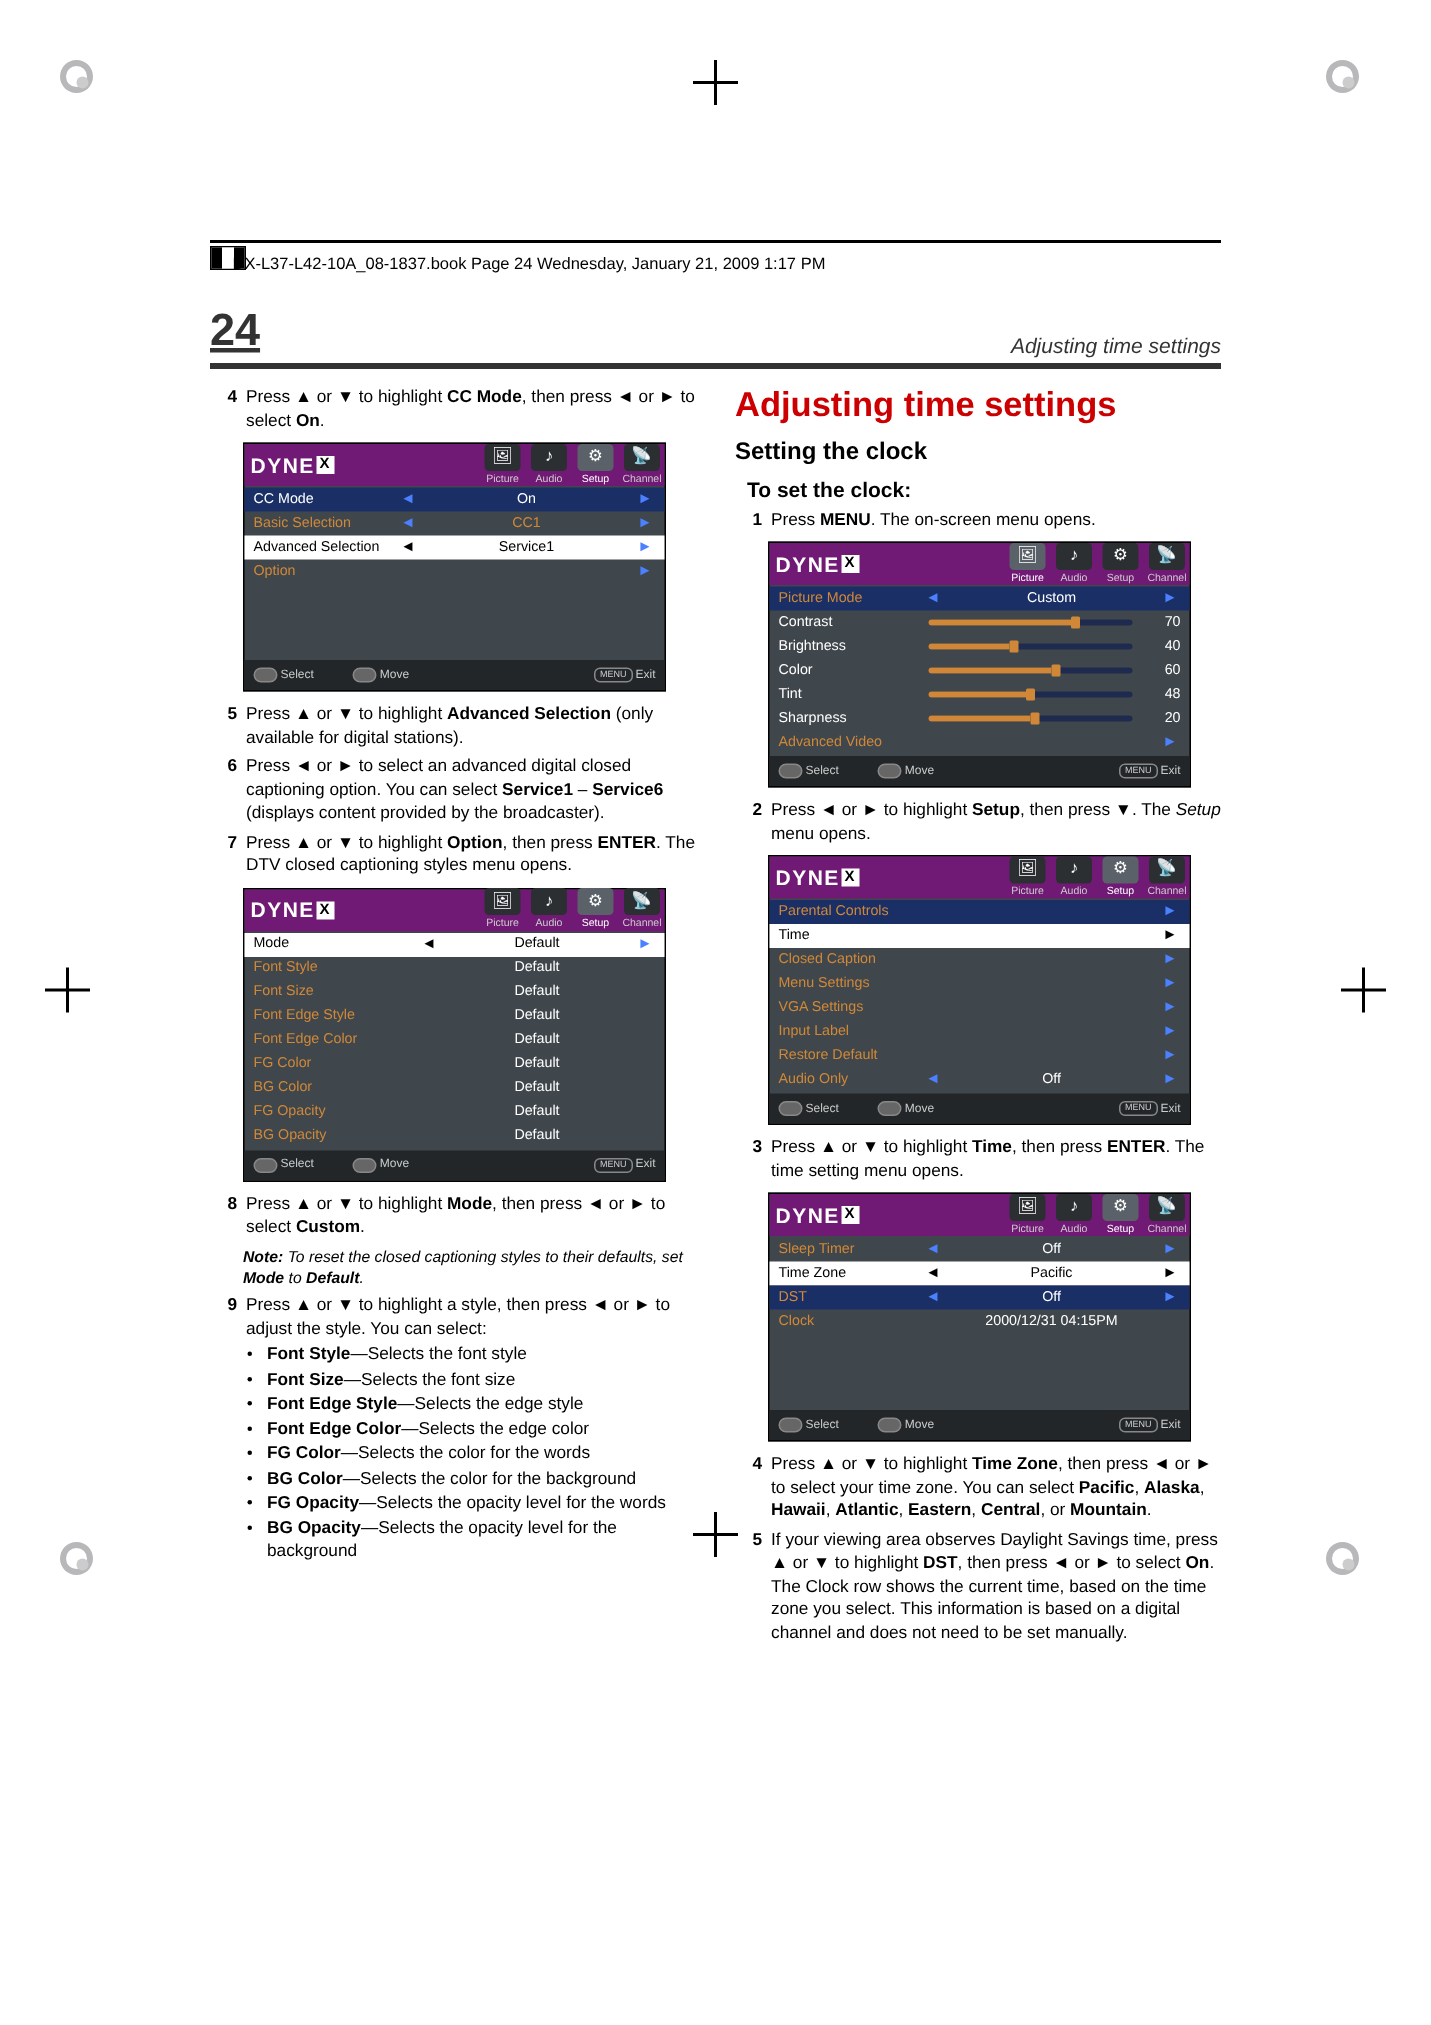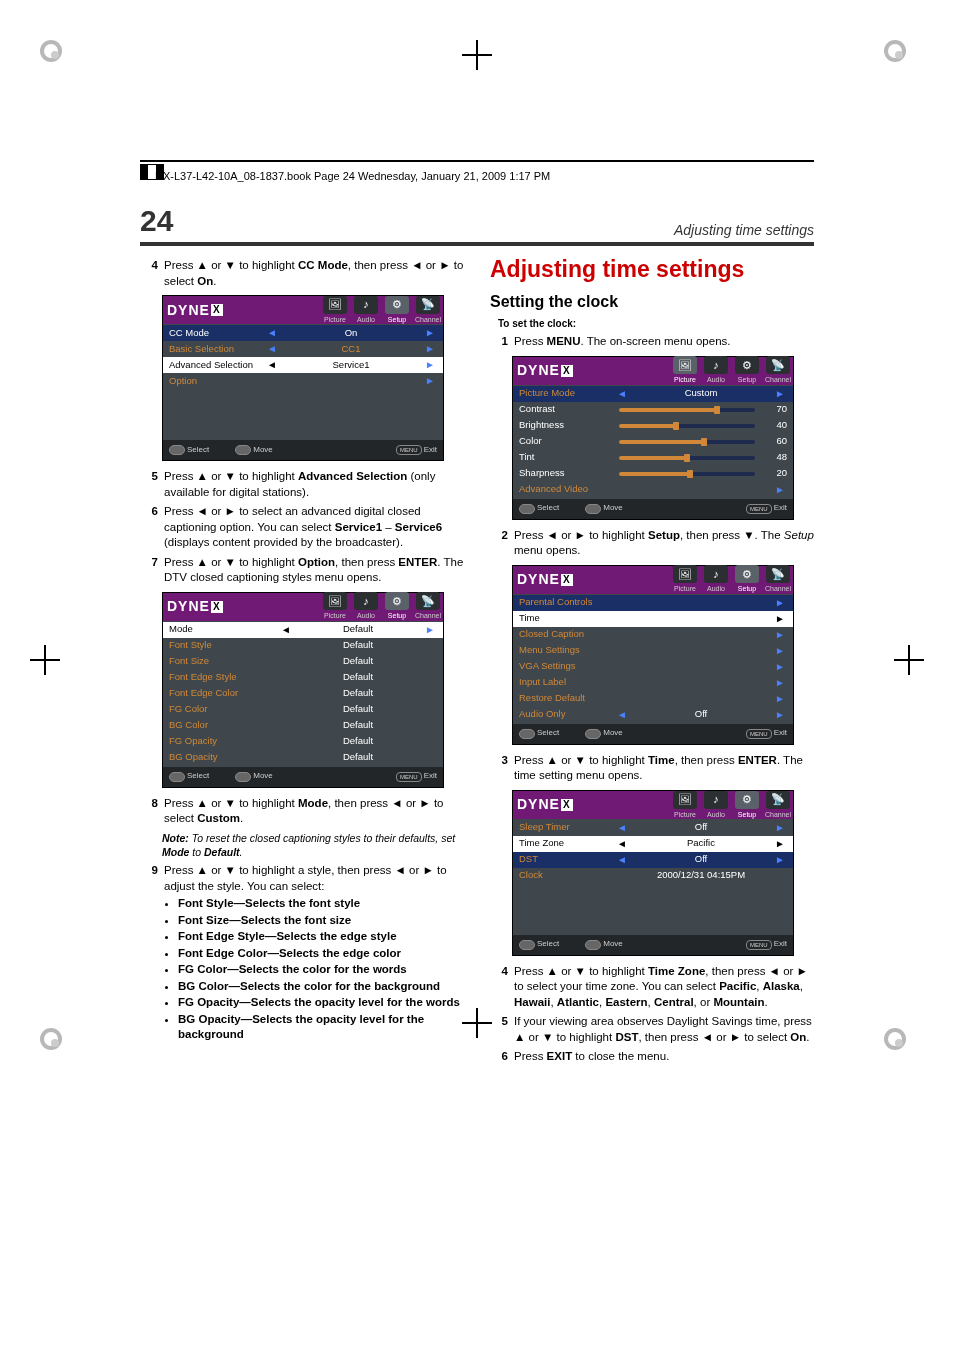--- a/index.html
+++ b/index.html
@@ -21,33 +21,33 @@
 .inner-circle { width: 14px; height: 14px; border-radius: 50%; background: #fff; position: absolute; top: 4px; left: 4px; }
 .tiny { width: 8px; height: 8px; background: #ccc; position: absolute; top: 7px; left: 7px; border-radius:50%; }
 
 .top-rule { position: absolute; top: 160px; left: 140px; right: 140px; height: 2px; background: #000; }
 .header-line { position: absolute; top: 170px; left: 155px; font-size: 11px; color: #000; }
 .header-bar-box { position: absolute; top: 164px; left: 140px; width: 22px; height: 14px; border: 1px solid #000; display: flex; }
 .header-bar-box .b { flex: 1; background: #000; }
 .header-bar-box .w { flex: 1; background: #fff; }
 
 .pg-num-sec { position: absolute; top: 204px; left: 140px; right: 140px; display: flex; align-items: flex-end; justify-content: space-between; border-bottom: 4px solid #333; padding-bottom: 4px; }
-.pg-num { font-size: 30px; font-weight: bold; color: #333; }
+.pg-num { font-size: 30px; font-weight: bold; color: #333; text-decoration: underline; }
 .pg-head { font-size: 14px; font-style: italic; color: #333; }
 
 .columns { position: absolute; top: 254px; left: 140px; right: 140px; display: flex; gap: 26px; }
 .col { flex: 1; font-size: 11.5px; line-height: 1.35; }
 .step { display: flex; margin-top: 4px; }
 .step .n { width: 18px; font-weight: bold; flex-shrink: 0; text-align: right; margin-right: 6px; }
 .step .t {}
 .h1 { font-size: 23px; font-weight: bold; color: #C00; margin-bottom: 4px; }
 .h2 { font-size: 16px; font-weight: bold; margin-top: 6px; margin-bottom: 2px; }
-.h3 { font-size: 10px; font-weight: bold; margin: 4px 0 2px 8px; }
+.h3 { font-size: 14px; font-weight: bold; margin: 4px 0 2px 8px; }
 .bullets { margin: 2px 0 2px 26px; padding: 0; }
-.bullets li { list-style: disc; margin-left: 12px; margin-bottom: 1px; font-weight: bold; }
+.bullets li { list-style: disc; margin-left: 12px; margin-bottom: 1px; }
 .note { font-size: 10.5px; margin: 4px 0 4px 22px; }
 .ital { font-style: italic; }
 
 .osd { width: 280px; margin: 6px 0 8px 22px; background: #40474C; color: #fff; font-size: 10px; border: 1px solid #000; }
 .osd-top { display: flex; align-items: center; height: 28px; background: #701a75; padding-left: 4px; gap: 1px; }
 .logo { font-weight: 900; font-size: 14px; color: #fff; display: flex; align-items: center; gap: 0; letter-spacing: 1px; }
 .logo .x { display: inline-block; width: 12px; height: 12px; background: #fff; color: #000; text-align: center; line-height: 12px; font-size: 10px; margin-left: 1px; }
 .tabs { display: flex; gap: 1px; margin-left: auto; }
 .tab { width: 30px; text-align: center; }
 .tab .ic { width: 24px; height: 18px; background: #2C2F31; border-radius: 3px; margin: 0 auto; display: flex; align-items: center; justify-content: center; font-size: 11px; }
@@ -604,21 +604,21 @@
             </span>
         </div>
       </div>
 
       <div class="step">
           <span class="n">4</span>
           <span class="t">Press ▲ or ▼ to highlight <b>Time Zone</b>, then press ◄ or ► to select your time zone. You can select <b>Pacific</b>, <b>Alaska</b>, <b>Hawaii</b>, <b>Atlantic</b>, <b>Eastern</b>, <b>Central</b>, or <b>Mountain</b>.</span>
         </div>
       <div class="step">
           <span class="n">5</span>
-          <span class="t">If your viewing area observes Daylight Savings time, press ▲ or ▼ to highlight <b>DST</b>, then press ◄ or ► to select <b>On</b>.<br></span>
+          <span class="t">If your viewing area observes Daylight Savings time, press ▲ or ▼ to highlight <b>DST</b>, then press ◄ or ► to select <b>On</b>.<br><span>The Clock row shows the current time, based on the time zone you select. This information is based on a digital channel and does not need to be set manually.</span></span>
         </div>
       <div class="step">
           <span class="n">6</span>
           <span class="t">Press <b>EXIT</b> to close the menu.</span>
         </div>
     </div>
   </div>
 </div>
 
 </body></html>

